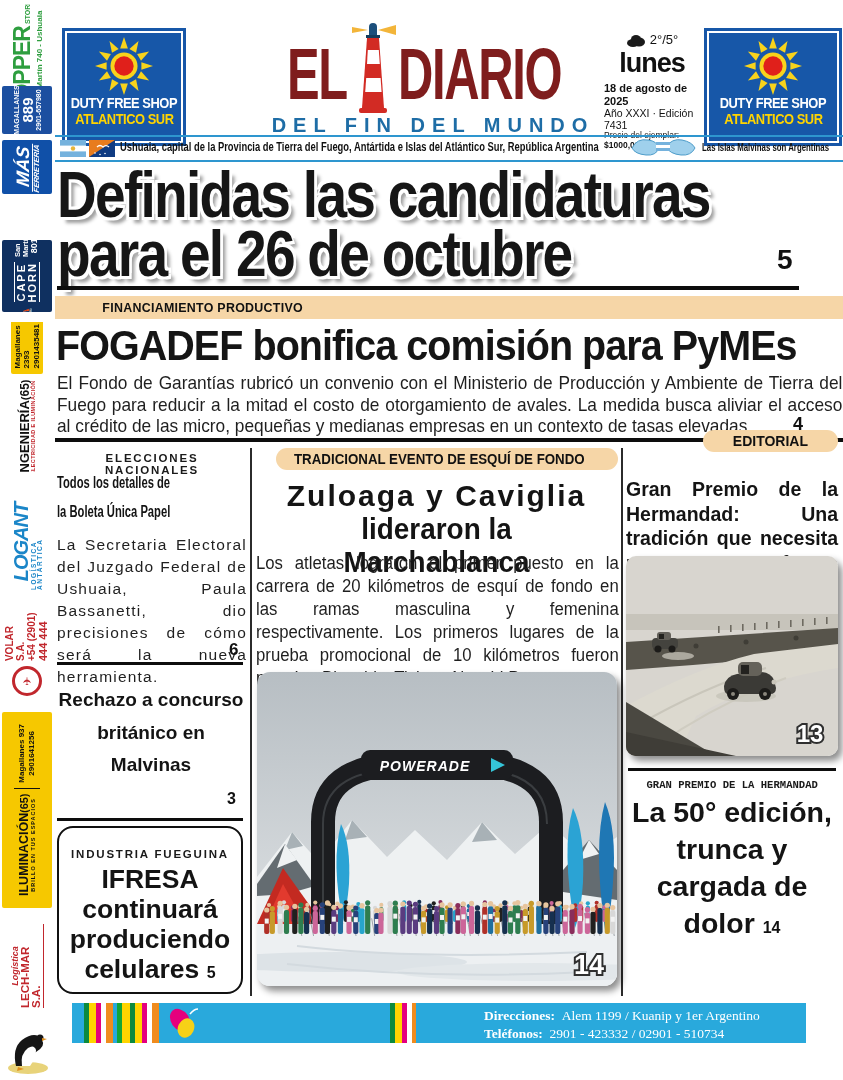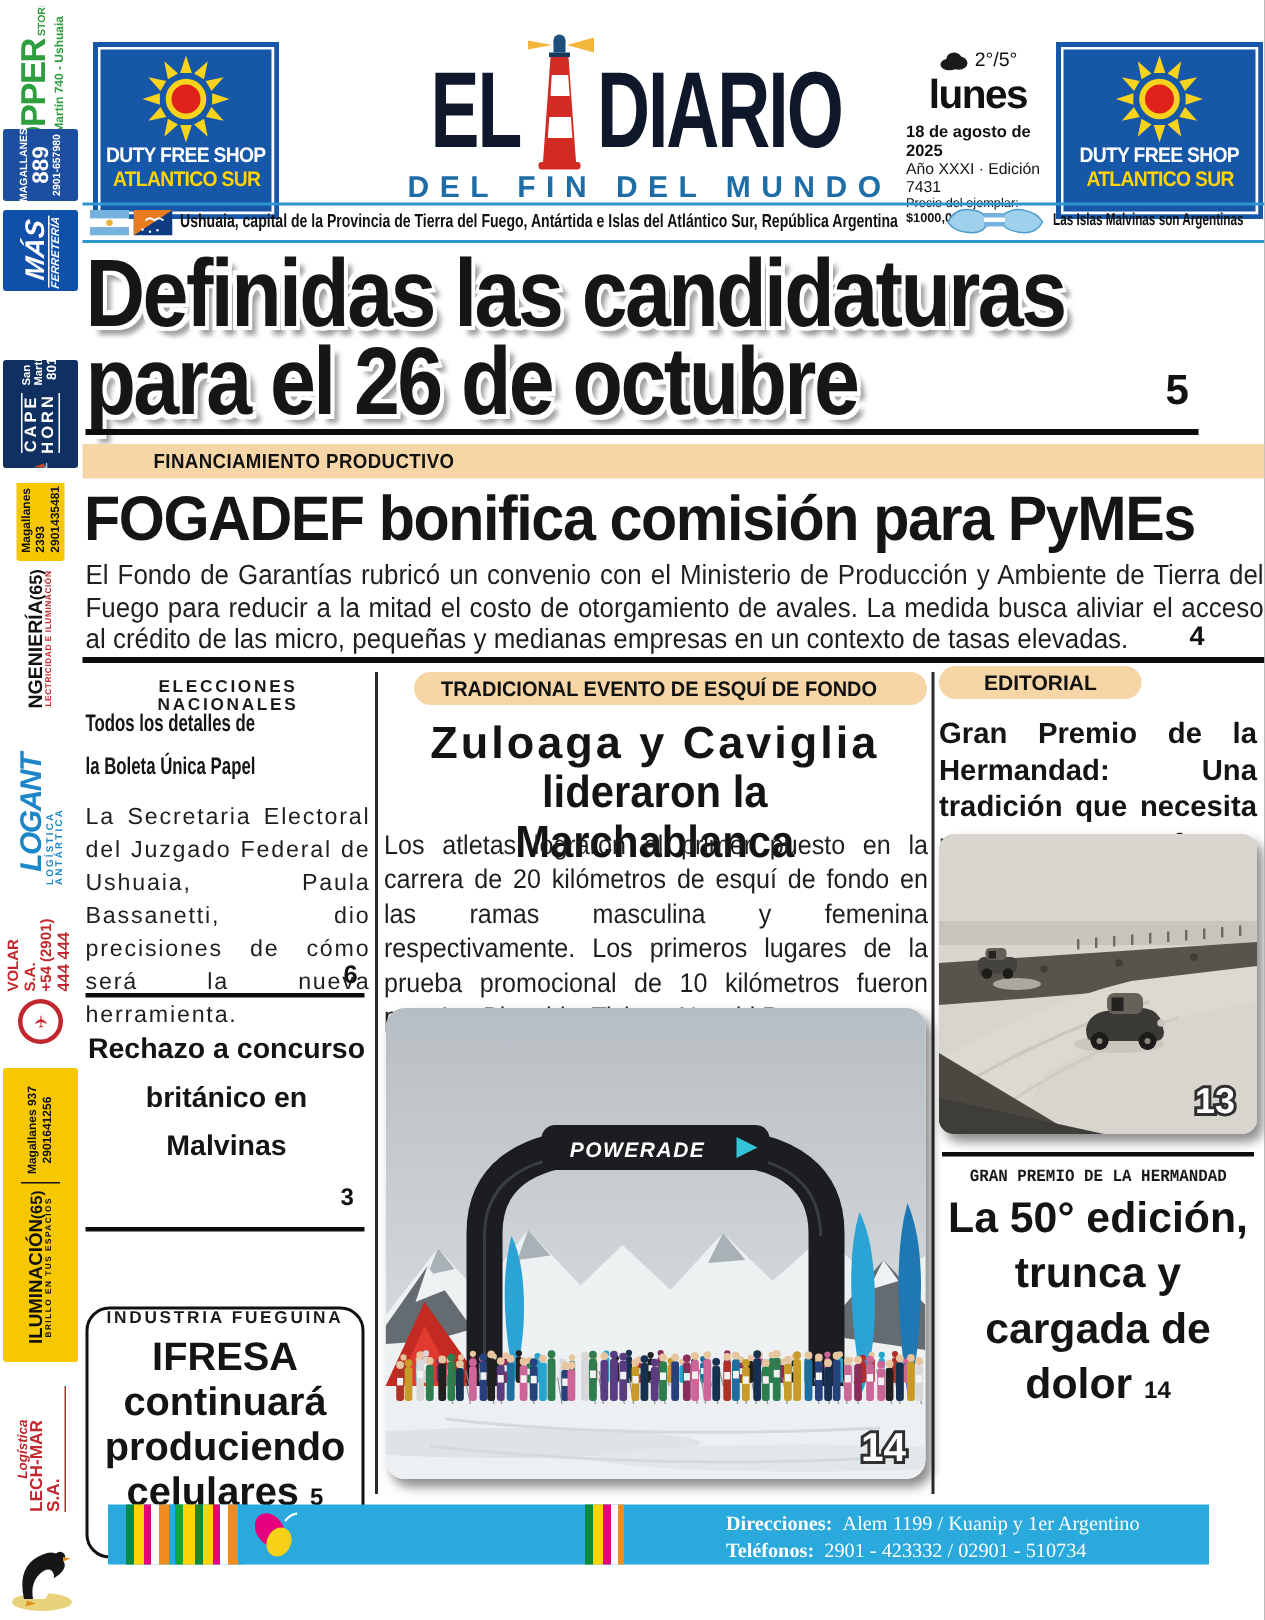--- a/index.html
+++ b/index.html
@@ -3,21 +3,21 @@
 <meta charset="utf-8">
 <style>
   html,body{margin:0;padding:0;background:#888;}
   .page{position:relative;width:843px;height:1080px;margin:0 auto;background:#fff;
         font-family:"Liberation Sans",sans-serif;color:#111;overflow:hidden;}
   .abs{position:absolute;}
   .nw{white-space:nowrap;}
   .sqzL{display:inline-block;transform-origin:0 50%;}
   .sqzC{display:block;transform-origin:50% 50%;text-align:center;}
   
-  .mast{font-weight:bold;color:#0f172a;letter-spacing:-2px;font-size:72px;line-height:1;}
+  .mast{font-weight:bold;color:#7f1d1d;letter-spacing:-2px;font-size:72px;line-height:1;}
   .tagline{font-weight:bold;color:#1e6da6;font-size:20px;letter-spacing:7px;text-align:center;}
   .weather{display:flex;flex-direction:column;align-items:center;line-height:1.15;}
   .df{background:#1757a8;border:3px solid #1757a8;box-shadow:inset 0 0 0 2px #fff;
       display:flex;flex-direction:column;align-items:center;justify-content:flex-start;padding-top:6px;}
   .df .t1{color:#fff;font-weight:bold;font-size:14px;letter-spacing:-0.5px;transform:scaleX(.92);}
   .df .t2{color:#ffd400;font-weight:bold;font-size:14px;letter-spacing:-0.5px;transform:scaleX(.92);}
   .bluerule{background:#2e96cf;height:2px;}
   
   .lead{font-weight:bold;font-size:64px;line-height:1;letter-spacing:-2px;color:#161616;
         text-shadow:-3px -3px 0 #fff,3px -3px 0 #fff,-3px 3px 0 #fff,3px 3px 0 #fff,6px 6px 4px rgba(0,0,0,.38);}
@@ -259,21 +259,21 @@
     <span class="sqzL" style="transform:scaleX(.70);display:block;">la Boleta Única Papel</span>
   </div>
   <div class="abs body-just" style="left:57px;top:534px;width:190px;font-size:15.5px;line-height:22px;letter-spacing:1.2px;">La Secretaria Electoral del Juzgado Federal de Ushuaia, Paula Bassanetti, dio precisiones de cómo será la nueva herramienta.</div>
   <div class="abs pnum" style="left:229px;top:640px;font-size:17px;">6</div>
   <div class="abs blackrule" style="left:57px;top:662px;width:186px;height:2.5px;"></div>
 
   <div class="abs" style="left:57px;top:684px;width:188px;font-size:19px;font-weight:800;line-height:32.5px;text-align:center;color:#141414;">Rechazo a concurso británico en Malvinas</div>
   <div class="abs pnum" style="left:227px;top:790px;font-size:16px;">3</div>
   <div class="abs blackrule" style="left:57px;top:818px;width:186px;height:2.5px;"></div>
 
-  <div class="abs" style="left:57px;top:826px;width:186px;height:168px;border:2.5px solid #111;border-radius:16px;display:flex;flex-direction:column;align-items:center;padding-top:0;box-sizing:border-box;margin-top:45px;">
+  <div class="abs" style="left:57px;top:826px;width:186px;height:168px;border:2.5px solid #111;border-radius:16px;display:flex;flex-direction:column;align-items:center;padding-top:20px;box-sizing:border-box;">
     <div class="kicker">INDUSTRIA FUEGUINA</div>
     <div style="width:170px;font-size:26.5px;font-weight:800;line-height:30px;text-align:center;color:#141414;margin-top:4px;"><span>IFRESA continuará produciendo celulares</span> <span class="pnum" style="font-size:16px;">5</span></div>
   </div>
 
   <div class="abs" style="left:255px;top:448px;width:363px;text-align:right;text-decoration:underline;">
     <span class="pill"><span class="sqzL" style="transform:scaleX(.95);">TRADICIONAL EVENTO DE ESQUÍ DE FONDO</span></span>
   </div>
   <div class="abs" style="left:255px;top:479px;width:363px;font-size:30px;font-weight:800;line-height:33px;color:#141414;">
     <span class="sqzC" style="letter-spacing:2px;">Zuloaga y Caviglia</span>
     <span class="sqzC" style="transform:scaleX(.93);">lideraron la Marchablanca</span>
@@ -597,21 +597,21 @@
           <rect x="353.16149666866767" y="238.10024978430738" width="5.2" height="23.89975021569262" rx="2" fill="#d8d8d8"></rect>
           <circle cx="355.7614966686677" cy="235.50024978430739" r="2.6" fill="#e7c59e"></circle>
           <rect x="353.7614966686677" y="244.7921798447013" width="4" height="5" fill="#f2f2f2"></rect>
         </g>
       <path d="M40,274 q120,14 290,6" stroke="#d3dadf" stroke-width="2" fill="none"></path>
       <path d="M30,292 q140,16 300,8" stroke="#d3dadf" stroke-width="2" fill="none"></path>
       <text x="332" y="302" text-anchor="middle" class="pbadge" font-size="27">14</text>
     </svg>
   </div>
 
-  <div class="abs" style="left:626px;top:444px;width:212px;text-align:left;">
+  <div class="abs" style="left:626px;top:430px;width:212px;text-align:right;">
     <span class="pill" style="padding:3px 30px;"><span>EDITORIAL</span></span>
   </div>
   <div class="abs" style="left:626px;top:477px;width:212px;font-size:19.5px;font-weight:800;line-height:24.5px;text-align:justify;text-align-last:justify;color:#141414;">Gran Premio de la Hermandad: Una tradición que necesita un futuro</div>
 
   <div class="abs photo" style="left:626px;top:556px;width:212px;height:200px;border-radius:10px;">
     <svg width="212" height="200" viewBox="0 0 212 200">
       <rect width="212" height="200" fill="#d8d5cf"></rect>
       <rect y="58" width="212" height="16" fill="#c7c4bb"></rect>
       <path d="M0,86 L212,72 L212,96 Q110,106 0,114 Z" fill="#57544b"></path>
       <circle cx="30" cy="92" r="3" fill="#3f3d36"></circle>

